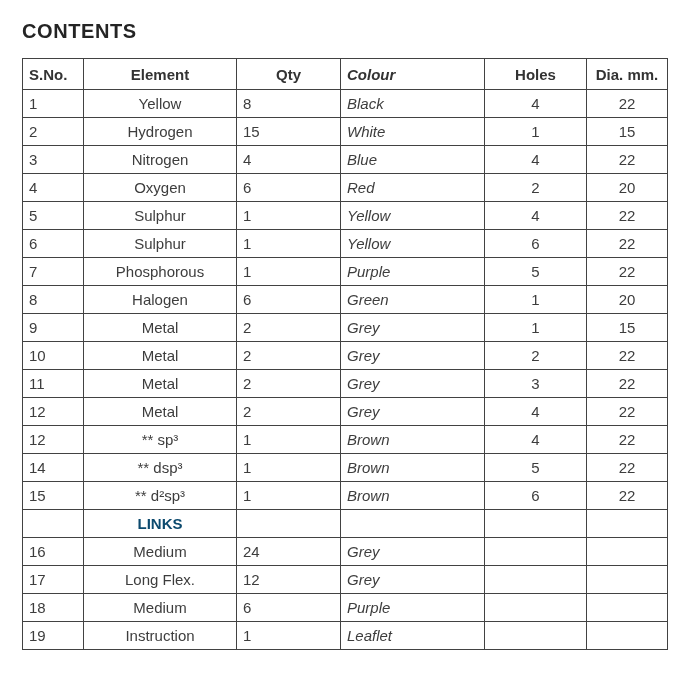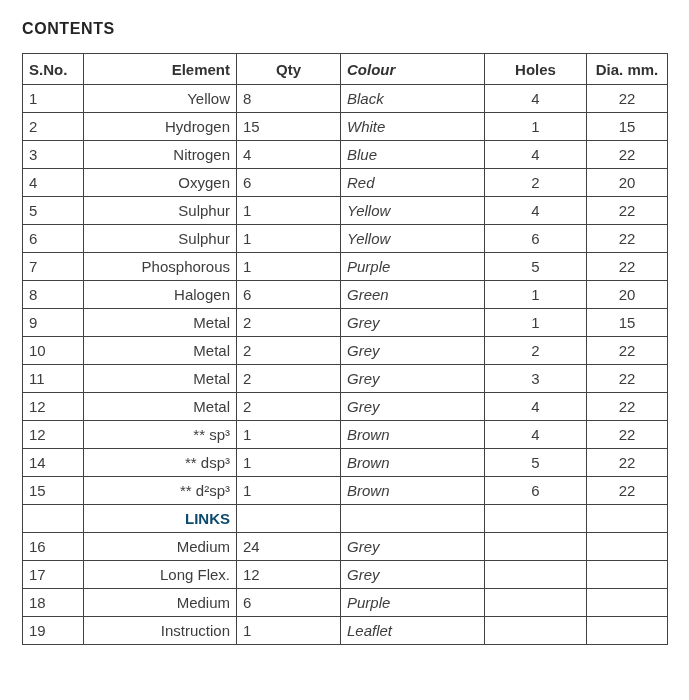--- a/index.html
+++ b/index.html
@@ -10,21 +10,21 @@
     height: 700px;
     background: #ffffff;
     font-family: "Liberation Sans", sans-serif;
     color: #3d3d3d;
     overflow: hidden;
   }
   .page {
     padding: 12px 0 0 22px;
   }
   .title {
-    font-size: 16px;
+    font-size: 20px;
     font-weight: bold;
     letter-spacing: 0.6px;
     color: #242424;
     margin: 8px 0 15px 0;
   }
   table.contents {
     border-collapse: collapse;
     table-layout: fixed;
     width: 638px;
   }
@@ -37,21 +37,21 @@
     white-space: nowrap;
     overflow: hidden;
     background: #ffffff;
   }
   .contents th {
     height: 31px;
     font-weight: bold;
     color: #333333;
   }
   .col-sno     { width: 61px;  text-align: left;  padding-left: 9px; }
-  .col-element { width: 153px; text-align: right;  padding-left: 13px; }
+  .col-element { width: 153px; text-align: center;  padding-left: 13px; }
   .col-qty     { width: 104px; }
   .col-colour  { width: 144px; text-align: left; font-style: italic; }
   .col-holes   { width: 102px; text-align: center; }
   .col-dia     { width: 81px;  text-align: center; }
   td.section-label { font-weight: bold; color: #0c4a6e; }
 </style>
 </head>
 <body>
 
 <div class="page">

